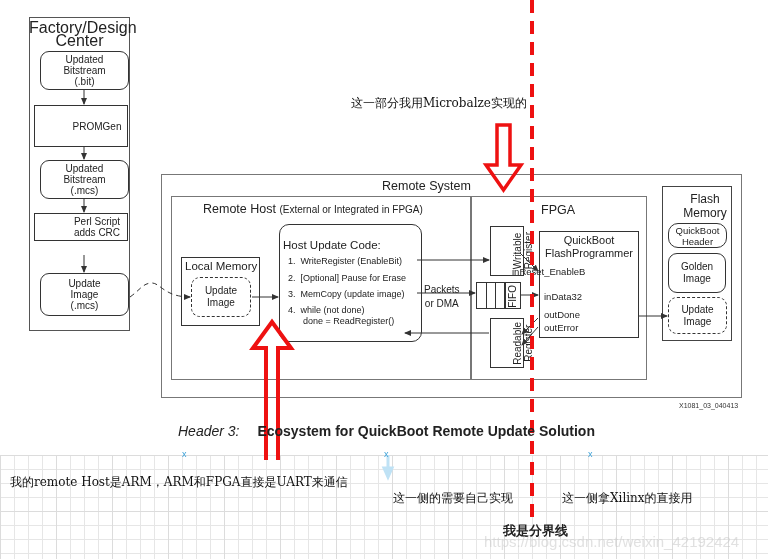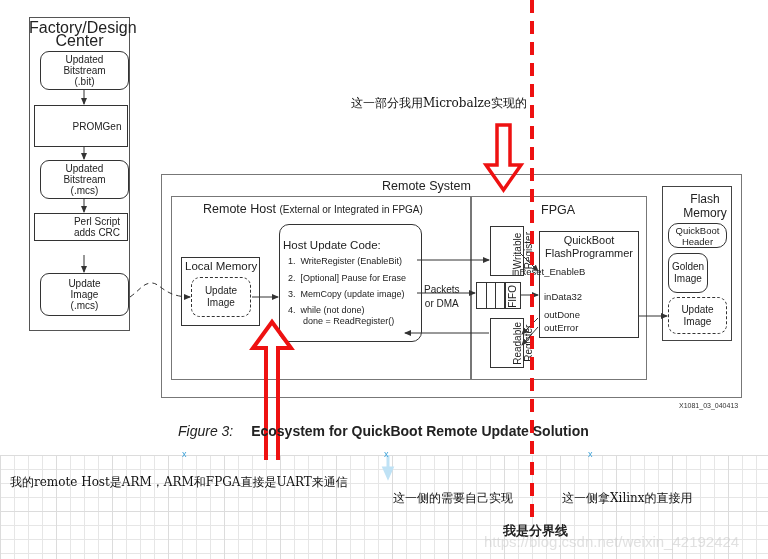--- a/index.html
+++ b/index.html
@@ -106,21 +106,21 @@
 <div class="t" style="left:544px;top:309px;font-size:9.5px;">outDone</div>
 <div class="t" style="left:544px;top:322px;font-size:9.5px;">outError</div>
 
 <div class="box" style="left:662px;top:186px;width:70px;height:155px;border:1.5px solid #444;"></div>
 <div class="t" style="left:662px;top:192px;width:70px;text-align:center;font-size:12px;line-height:14px;white-space:pre;margin-left:8px;">Flash
 Memory</div>
 <div class="rbox" style="left:668px;top:223px;width:59px;height:25px;border-radius:10px;font-size:9.5px;">
     <span style="white-space:pre;">QuickBoot
 Header</span>
   </div>
-<div class="rbox" style="left:668px;top:253px;width:40px;height:40px;font-size:10px;line-height:12px;">
+<div class="rbox" style="left:668px;top:253px;width:58px;height:40px;font-size:10px;line-height:12px;">
     <span style="white-space:pre;">Golden
 Image</span>
   </div>
 <div class="dbox" style="left:668px;top:297px;width:59px;height:37px;">
     <span style="white-space:pre;">Update
 Image</span>
   </div>
 
 <div class="t" style="left:679px;top:402px;font-size:7px;color:#333;">X1081_03_040413</div>
 
@@ -150,21 +150,21 @@
   <line x1="532" y1="0" x2="532" y2="518" stroke="#ee1111" stroke-width="4" stroke-dasharray="13,8"></line>
 
   <path d="M497,125 L510,125 L510,165 L521,165 L503.5,190 L486,165 L497,165 Z" fill="none" stroke="#ee1111" stroke-width="3.5" stroke-linejoin="miter"></path>
 
   <path d="M266,460 L266,348 L253,348 L272,322 L291,348 L278,348 L278,460" fill="none" stroke="#ee1111" stroke-width="4"></path>
 
   <path d="M388,455 L388,468 L384,468 L388,477 L392,468 L388,468" fill="#bfe2f5" stroke="#bfe2f5" stroke-width="3"></path>
 </svg>
 
 <div class="t" style="left:178px;top:423px;font-size:14px;">
-  <i>Figure 3:</i>
+  <i>Header 3:</i>
   <b style="margin-left:14px;">Ecosystem for QuickBoot Remote Update Solution</b>
 </div>
 
 <div class="t cn" style="left:351px;top:95px;">这一部分我用Microbalze实现的</div>
 <div class="t cn" style="left:10px;top:474px;">我的remote Host是ARM，ARM和FPGA直接是UART来通信</div>
 <div class="t cn" style="left:393px;top:490px;">这一侧的需要自己实现</div>
 <div class="t cn" style="left:562px;top:490px;">这一侧拿Xilinx的直接用</div>
 <div class="t" style="left:503px;top:522px;font-size:13px;font-weight:bold;font-family:'DejaVu Sans',sans-serif;">我是分界线</div>
 
 <div class="t" style="left:182px;top:449px;font-size:9px;color:#3aa0d8;">x</div>

